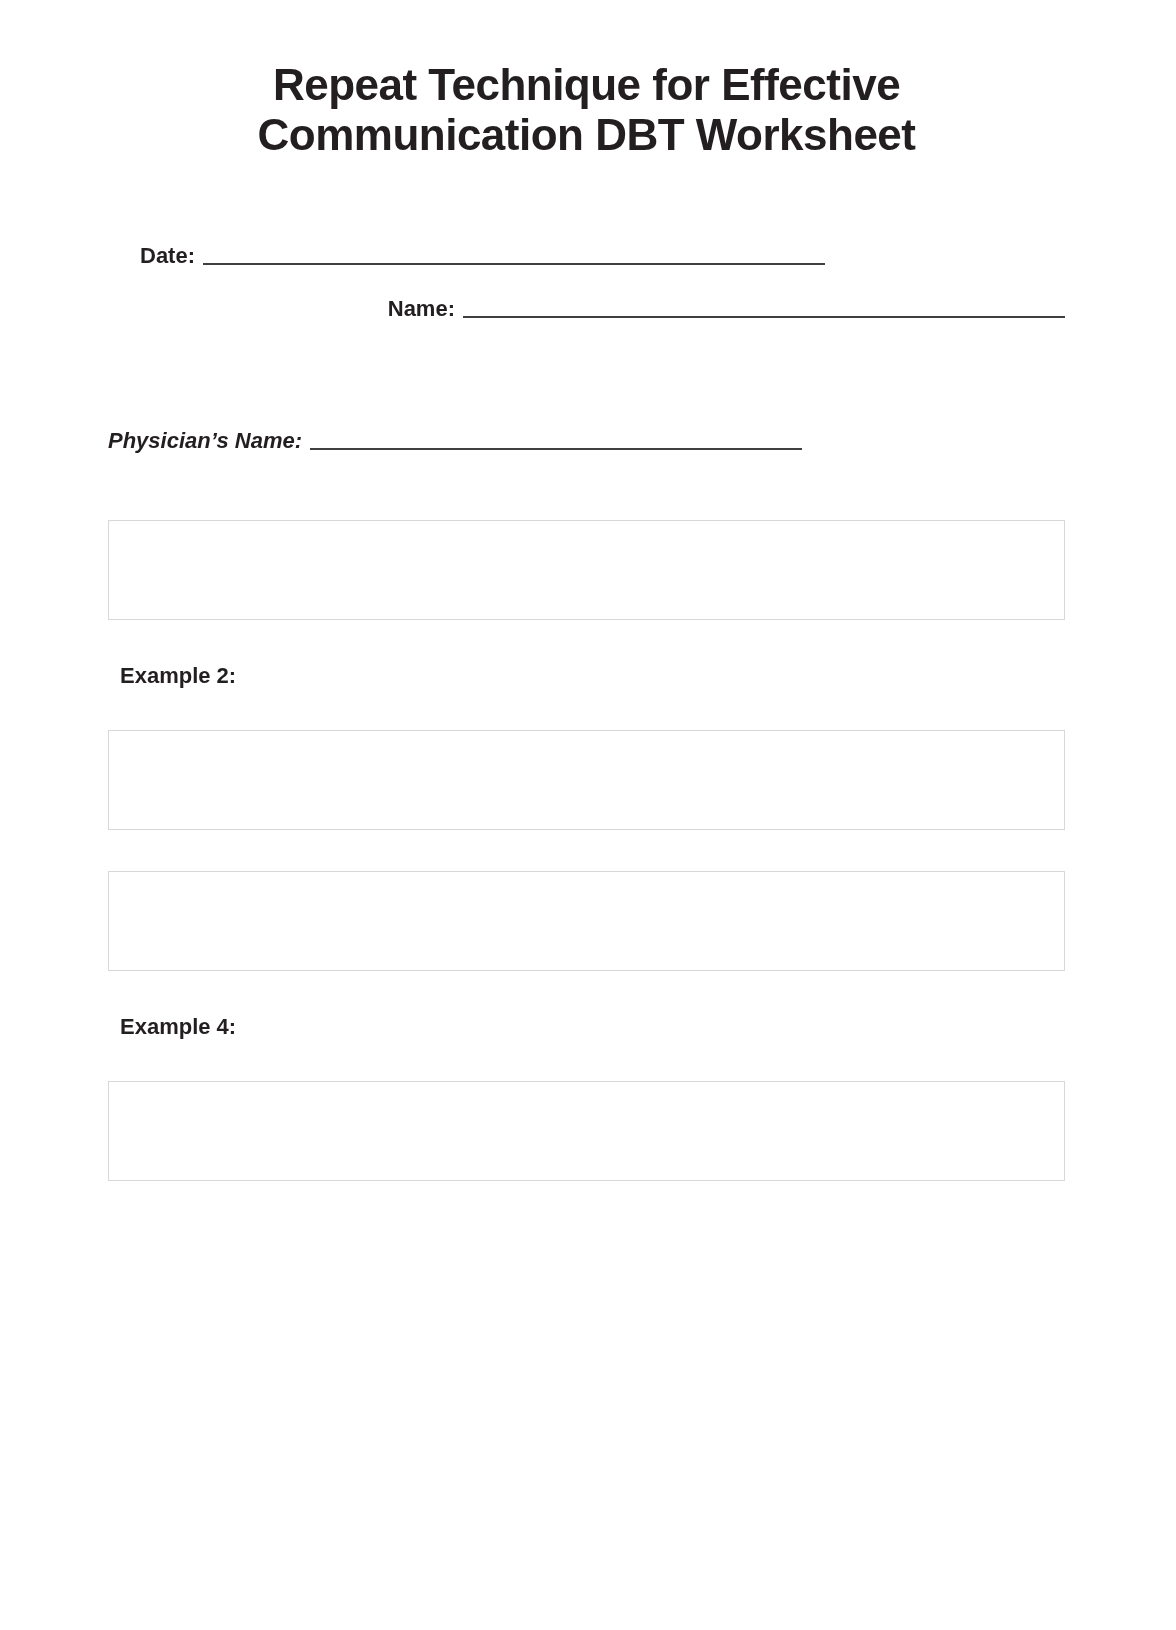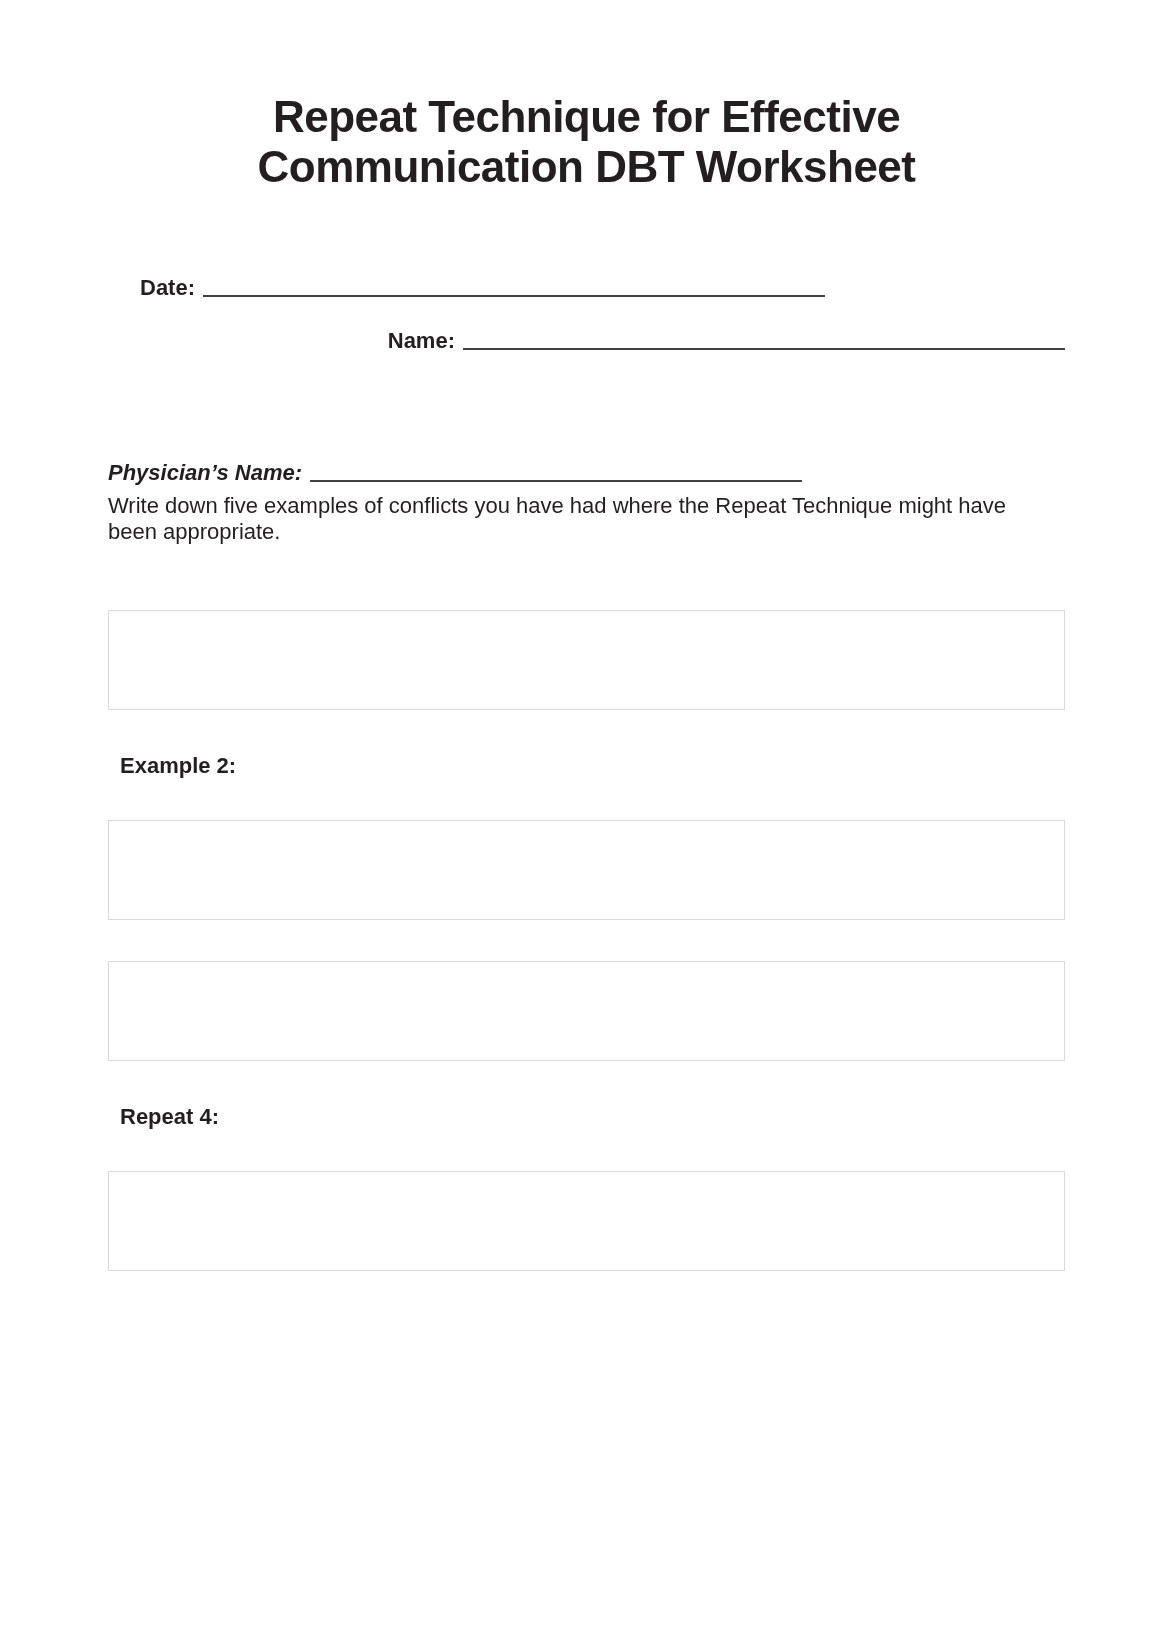--- a/index.html
+++ b/index.html
@@ -15,21 +15,21 @@
     overflow: hidden;
     box-sizing: border-box;
     font-family: "Liberation Sans", "DejaVu Sans", sans-serif;
     color: #231f20;
   }
   .content {
     padding-left: 108px;
     padding-right: 111px;
   }
   .title {
-    margin: 92px auto 0;
+    margin: 60px auto 0;
     max-width: 860px;
     text-align: center;
     font-size: 44px;
     line-height: 1.14;
     font-weight: bold;
     letter-spacing: -0.5px;
     color: #231f20;
   }
   .field-row {
     font-size: 22px;
@@ -101,26 +101,25 @@
 
     <div class="field-row name">
       <span>Name:</span><span class="write-line w-name"></span>
     </div>
 
     <div class="field-row physician">
       <span>Physician’s Name:</span><span class="write-line w-phys"></span>
     </div>
 
 
-    <p class="instructions-text">Write down five examples of conflicts you have had where the Repeat Technique might have been appropriate.</p>
 
     <textarea class="answer-box" style=""></textarea>
 
     <div class="example-label rest">Example 2:</div>
     <textarea class="answer-box rest" style=""></textarea>
 
     <textarea class="answer-box rest" style=""></textarea>
 
-    <div class="example-label rest">Repeat 4:</div>
+    <div class="example-label rest">Example 4:</div>
     <textarea class="answer-box rest" style=""></textarea>
 
   </div>
 </div>
 
 </body></html>

